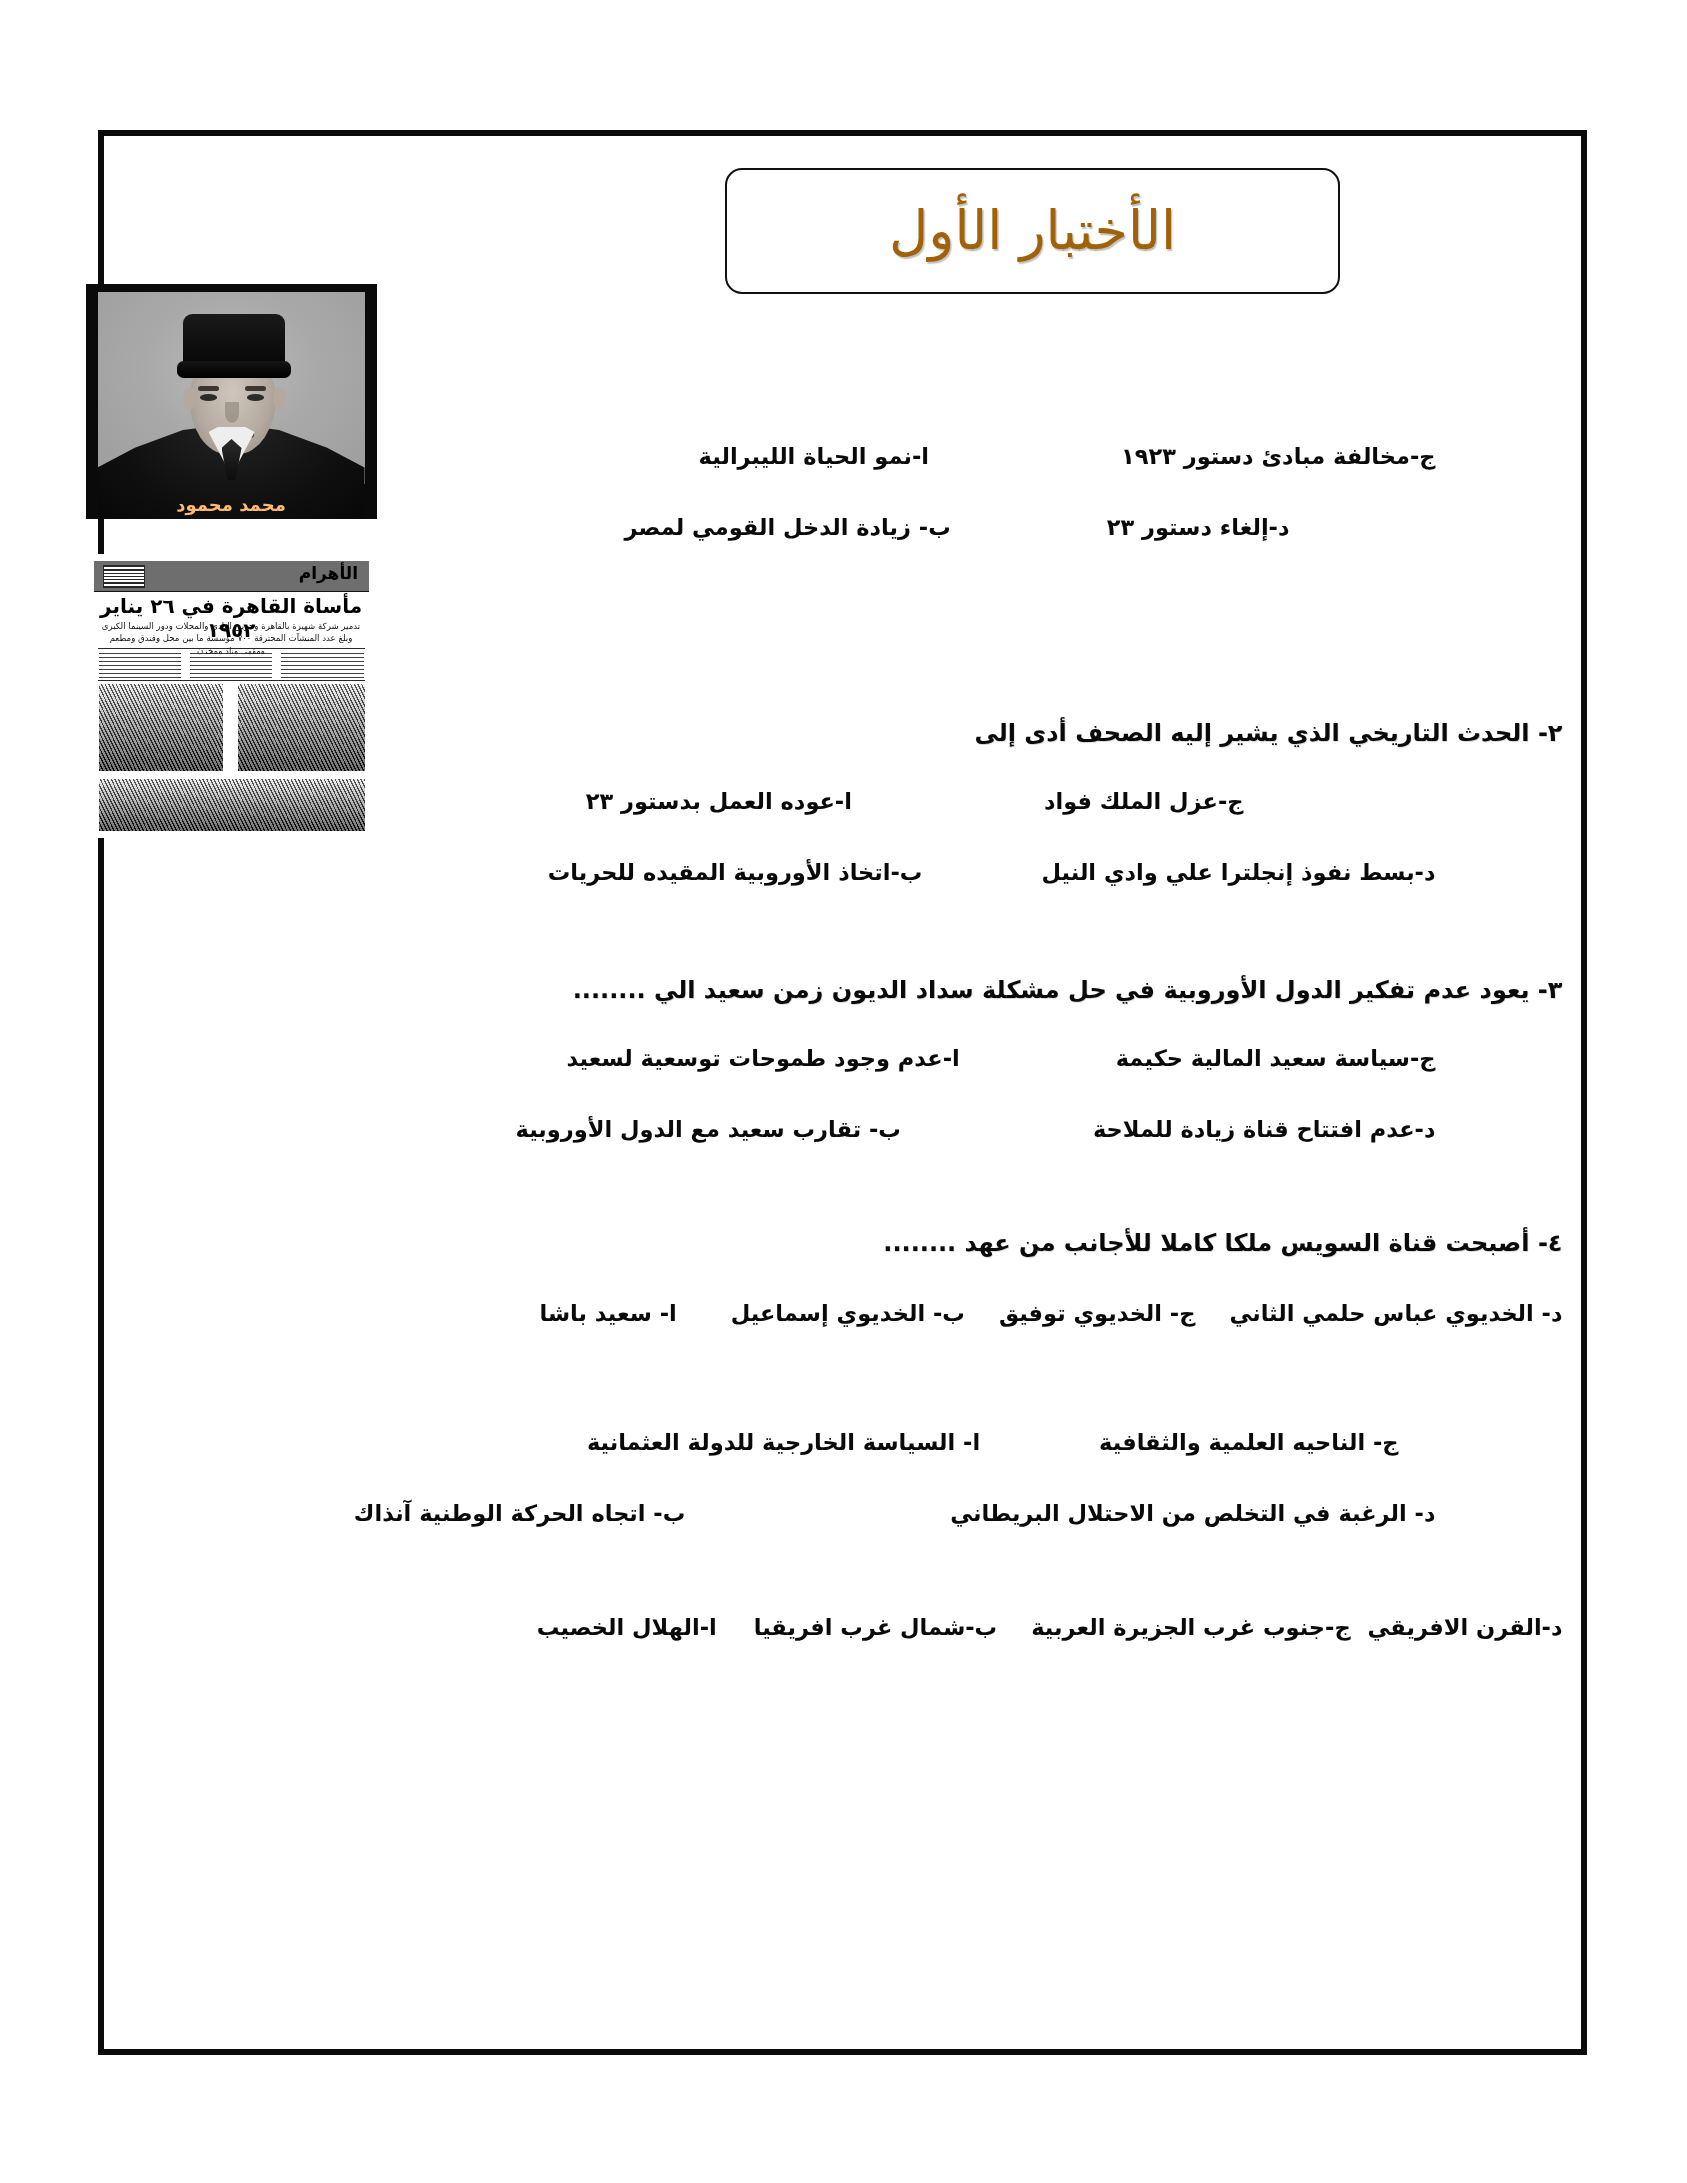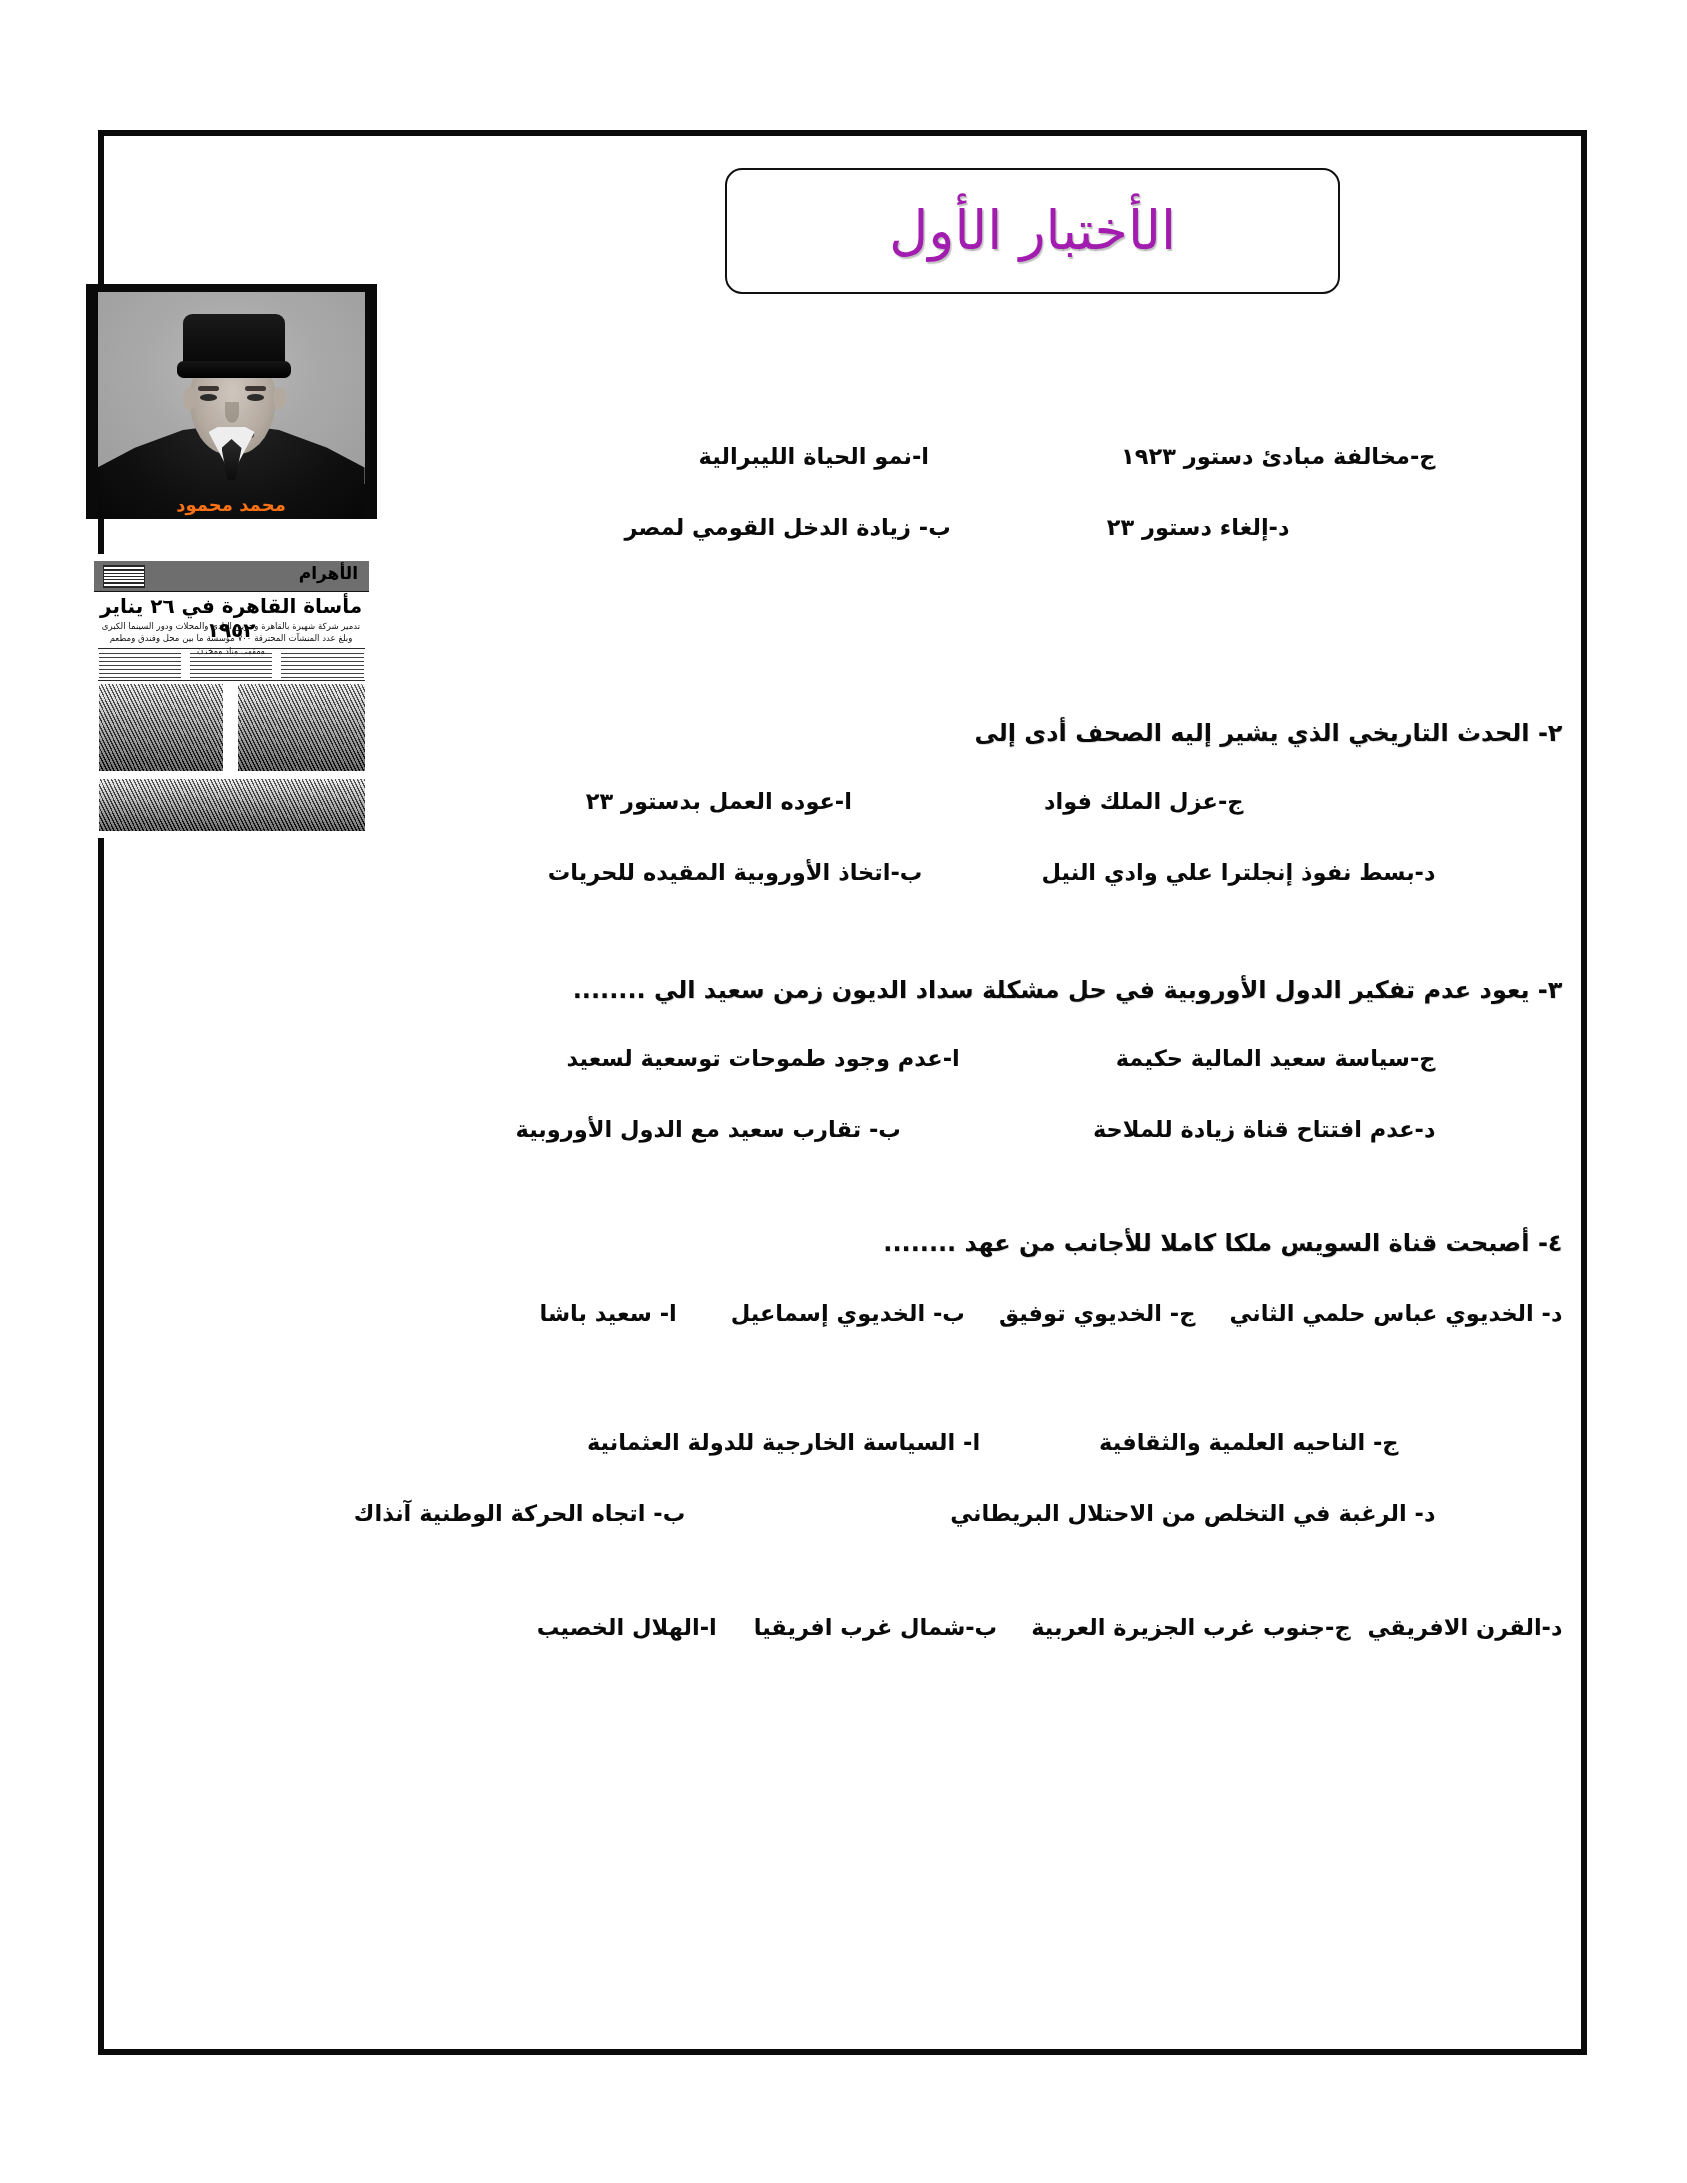--- a/index.html
+++ b/index.html
@@ -38,21 +38,21 @@
     border:2.6px solid #111;
     border-radius:17px;
     box-sizing:border-box;
     display:flex;align-items:center;justify-content:center;
     background:#fff;
   }
   .title-text{
     font-family:"DejaVu Sans","Liberation Sans",sans-serif;
     font-size:54px;
     font-weight:400;
-    color:#a21caf;
+    color:#a16207;
     letter-spacing:0.7px;
     line-height:1;
     white-space:nowrap;
     text-shadow:1.3px 2px 1.3px rgba(0,0,0,0.25);
   }
 
   
   .figure{
     position:absolute;
   }
@@ -127,21 +127,21 @@
     position:absolute;left:139px;top:118px;width:14.6px;height:21px;
     background:rgba(120,110,100,.45);border-radius:0 0 50% 50%;
   }
   .pi-mouth{
     position:absolute;left:126px;top:148px;width:42px;height:6px;
     background:#4a423c;border-radius:4px;
   }
   .portrait-caption{
     position:absolute;left:0;bottom:4px;width:291px;
     text-align:center;
-    color:#f97316;
+    color:#fdba74;
     font-size:18px;
     font-weight:600;
     letter-spacing:1.3px;
   }
 
   
   .news{
     left:-25px;top:418px;
     width:304px;height:284px;
   }

